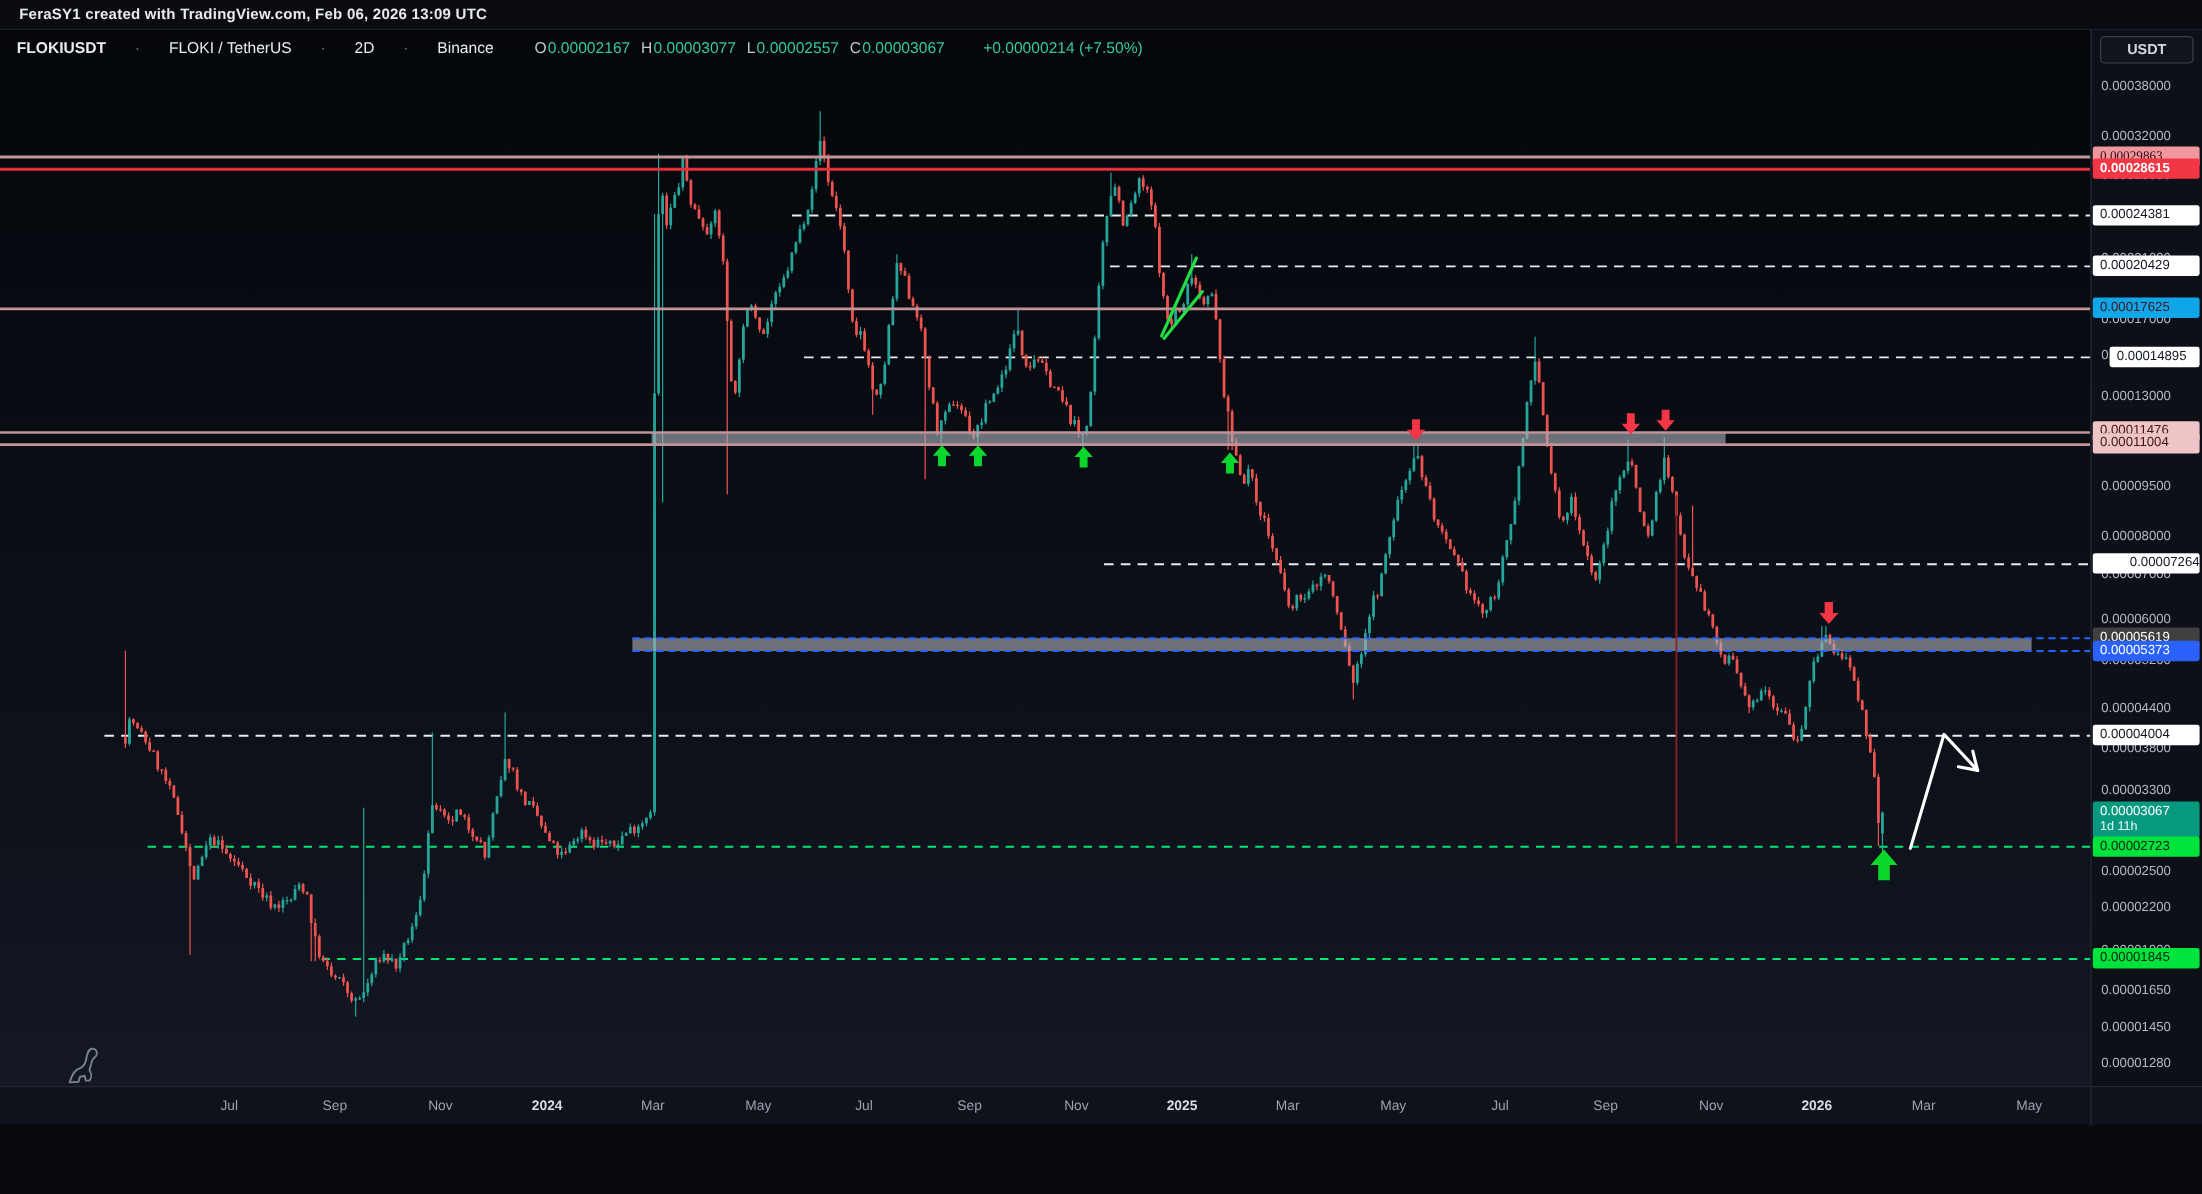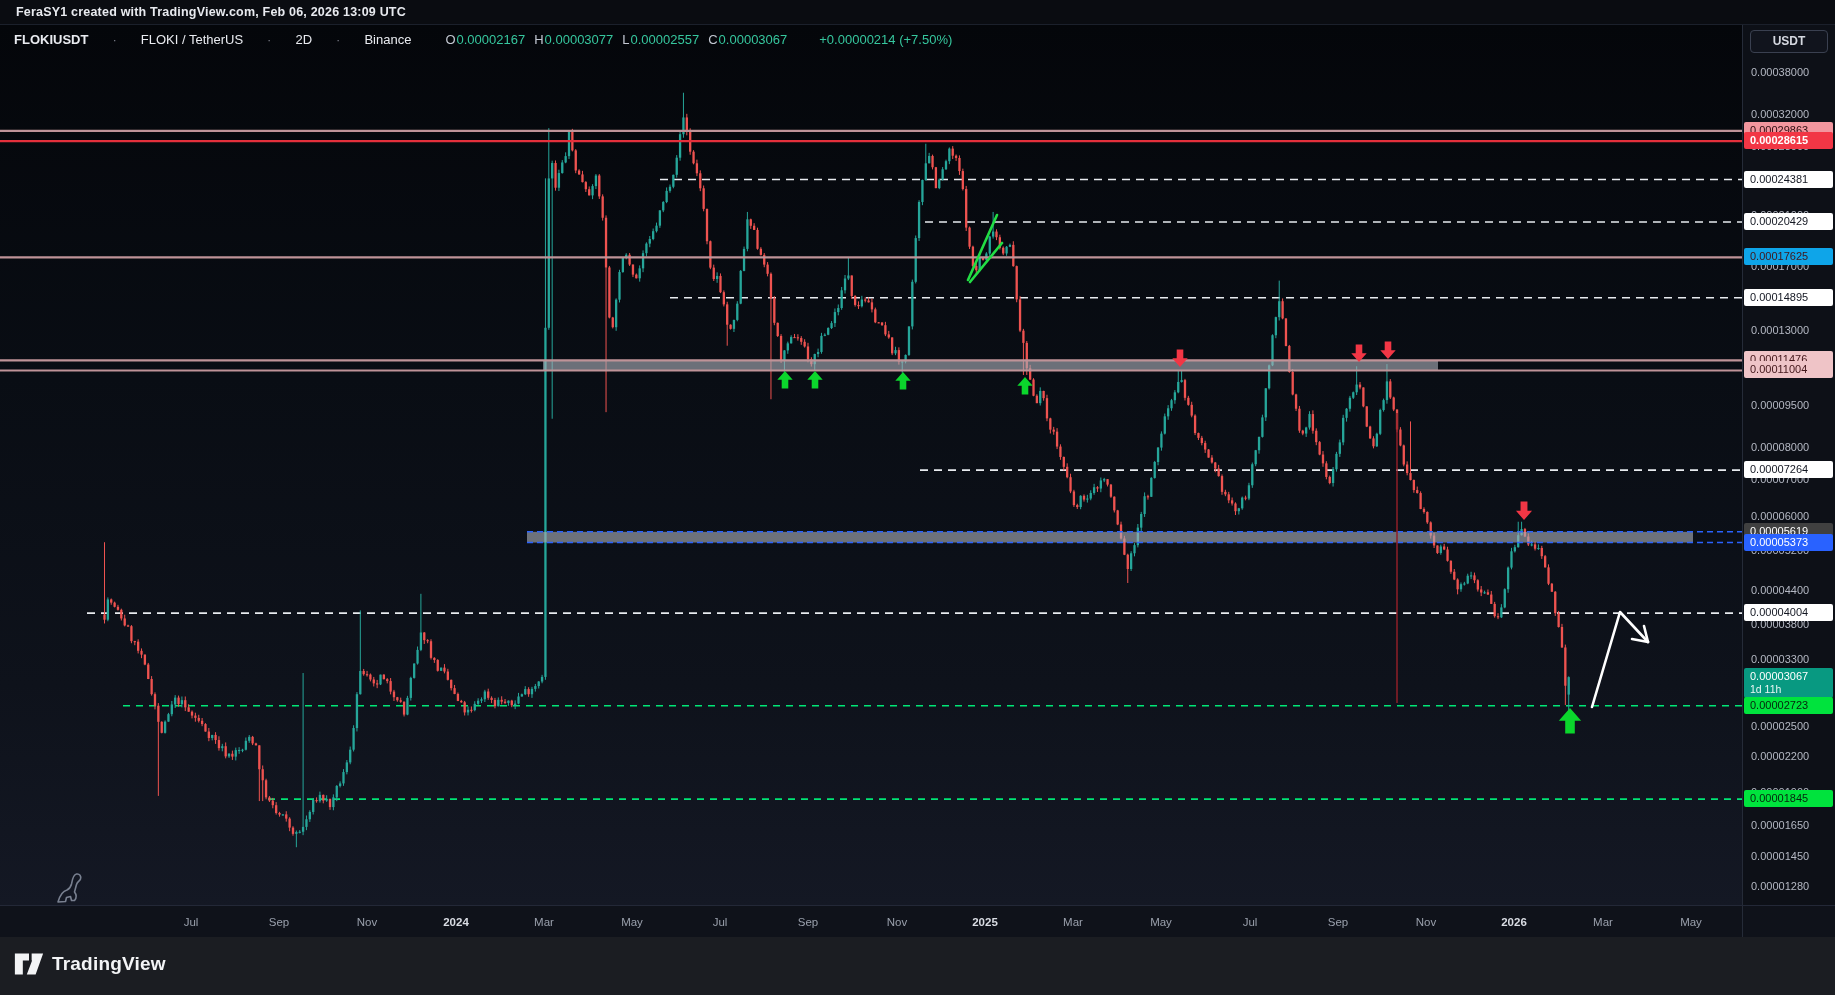--- a/index.html
+++ b/index.html
@@ -1002,29 +1002,29 @@
         <div class="ptick" style="top: 593px; text-align: center;">0.00003800</div>
         <div class="ptick" style="top: 628.062px;">0.00003300</div>
         <div class="ptick" style="top: 694.703px;">0.00002500</div>
         <div class="ptick" style="top: 725.387px;">0.00002200</div>
         <div class="ptick" style="top: 760.577px;">0.00001900</div>
         <div class="ptick" style="top: 794.441px;">0.00001650</div>
         <div class="ptick" style="top: 825.456px;">0.00001450</div>
         <div class="ptick" style="top: 855.389px;">0.00001280</div>
       </div>
     <div id="pbadges">
-        <div class="pbadge" style="top: 96.8382px; background: rgb(242, 150, 158); color: rgb(44, 13, 16);">0.00029863</div>
+        <div class="pbadge" style="top: 96.8382px; background: rgb(242, 150, 158); color: rgb(44, 13, 16); font-family: Liberation Serif, serif;">0.00029863</div>
         <div class="pbadge" style="top: 107.085px; background: rgb(242, 54, 69); color: rgb(255, 255, 255); font-weight: bold;">0.00028615</div>
         <div class="pbadge" style="top: 145.521px; background: rgb(255, 255, 255); color: rgb(19, 23, 34);">0.00024381</div>
         <div class="pbadge" style="top: 187.971px; background: rgb(255, 255, 255); color: rgb(19, 23, 34);">0.00020429</div>
         <div class="pbadge" style="top: 223.409px; background: #0ea5e9; color: rgb(66, 22, 26);">0.00017625</div>
-        <div class="pbadge" style="top: 263.805px; background: rgb(255, 255, 255); color: rgb(19, 23, 34);">0.00014895</div>
+        <div class="pbadge" style="top: 263.805px; background: rgb(255, 255, 255); color: rgb(19, 23, 34); margin-left: 14px;">0.00014895</div>
         <div class="pbadge" style="top: 326.398px; background: rgb(239, 196, 199); color: rgb(66, 22, 26);">0.00011476</div>
         <div class="pbadge" style="top: 336.479px; background: rgb(239, 196, 199); color: rgb(66, 22, 26);">0.00011004</div>
-        <div class="pbadge" style="top: 436.173px; background: rgb(255, 255, 255); color: rgb(19, 23, 34);">0.00007264</div>
+        <div class="pbadge" style="top: 436.173px; background: rgb(255, 255, 255); color: rgb(19, 23, 34); text-align: right;">0.00007264</div>
         <div class="pbadge" style="top: 497.808px; background: #404040; color: rgb(255, 255, 255);">0.00005619</div>
         <div class="pbadge" style="top: 508.554px; background: rgb(41, 98, 255); color: rgb(255, 255, 255);">0.00005373</div>
         <div class="pbadge" style="top: 579.146px; background: rgb(255, 255, 255); color: rgb(19, 23, 34);">0.00004004</div>
         <div class="pbadge two" style="top: 643.138px; background: rgb(8, 153, 129); color: rgb(255, 255, 255);">0.00003067<span class="sub">1d 11h</span></div>
         <div class="pbadge" style="top: 671.694px; background: rgb(0, 227, 61); color: rgb(6, 36, 13);">0.00002723</div>
         <div class="pbadge" style="top: 765.128px; background: rgb(0, 227, 61); color: rgb(6, 36, 13);">0.00001845</div>
       </div>
   </div>
 
   <div class="taxis">
@@ -1044,23 +1044,14 @@
         <div class="tlabel" style="left: 1250px;">Jul</div>
         <div class="tlabel" style="left: 1338px;">Sep</div>
         <div class="tlabel" style="left: 1426px;">Nov</div>
         <div class="tlabel year" style="left: 1514px;">2026</div>
         <div class="tlabel" style="left: 1603px;">Mar</div>
         <div class="tlabel" style="left: 1691px;">May</div>
       </div>
     <div class="corner"></div>
   </div>
 
-  <div class="footer">
-    <div class="brand">
-      <svg width="30" height="26" viewBox="0 0 34 26">
-        <path d="M1 1 H17 V9 H10 V25 H1 Z" fill="#f3f4f6"></path>
-        <path d="M20 1 H33 L24.5 25 H14.5 L20.5 9 H20 Z" fill="#f3f4f6"></path>
-      </svg>
-      <span>TradingView</span>
-    </div>
-  </div>
 
 </div>
 
 </body></html>

